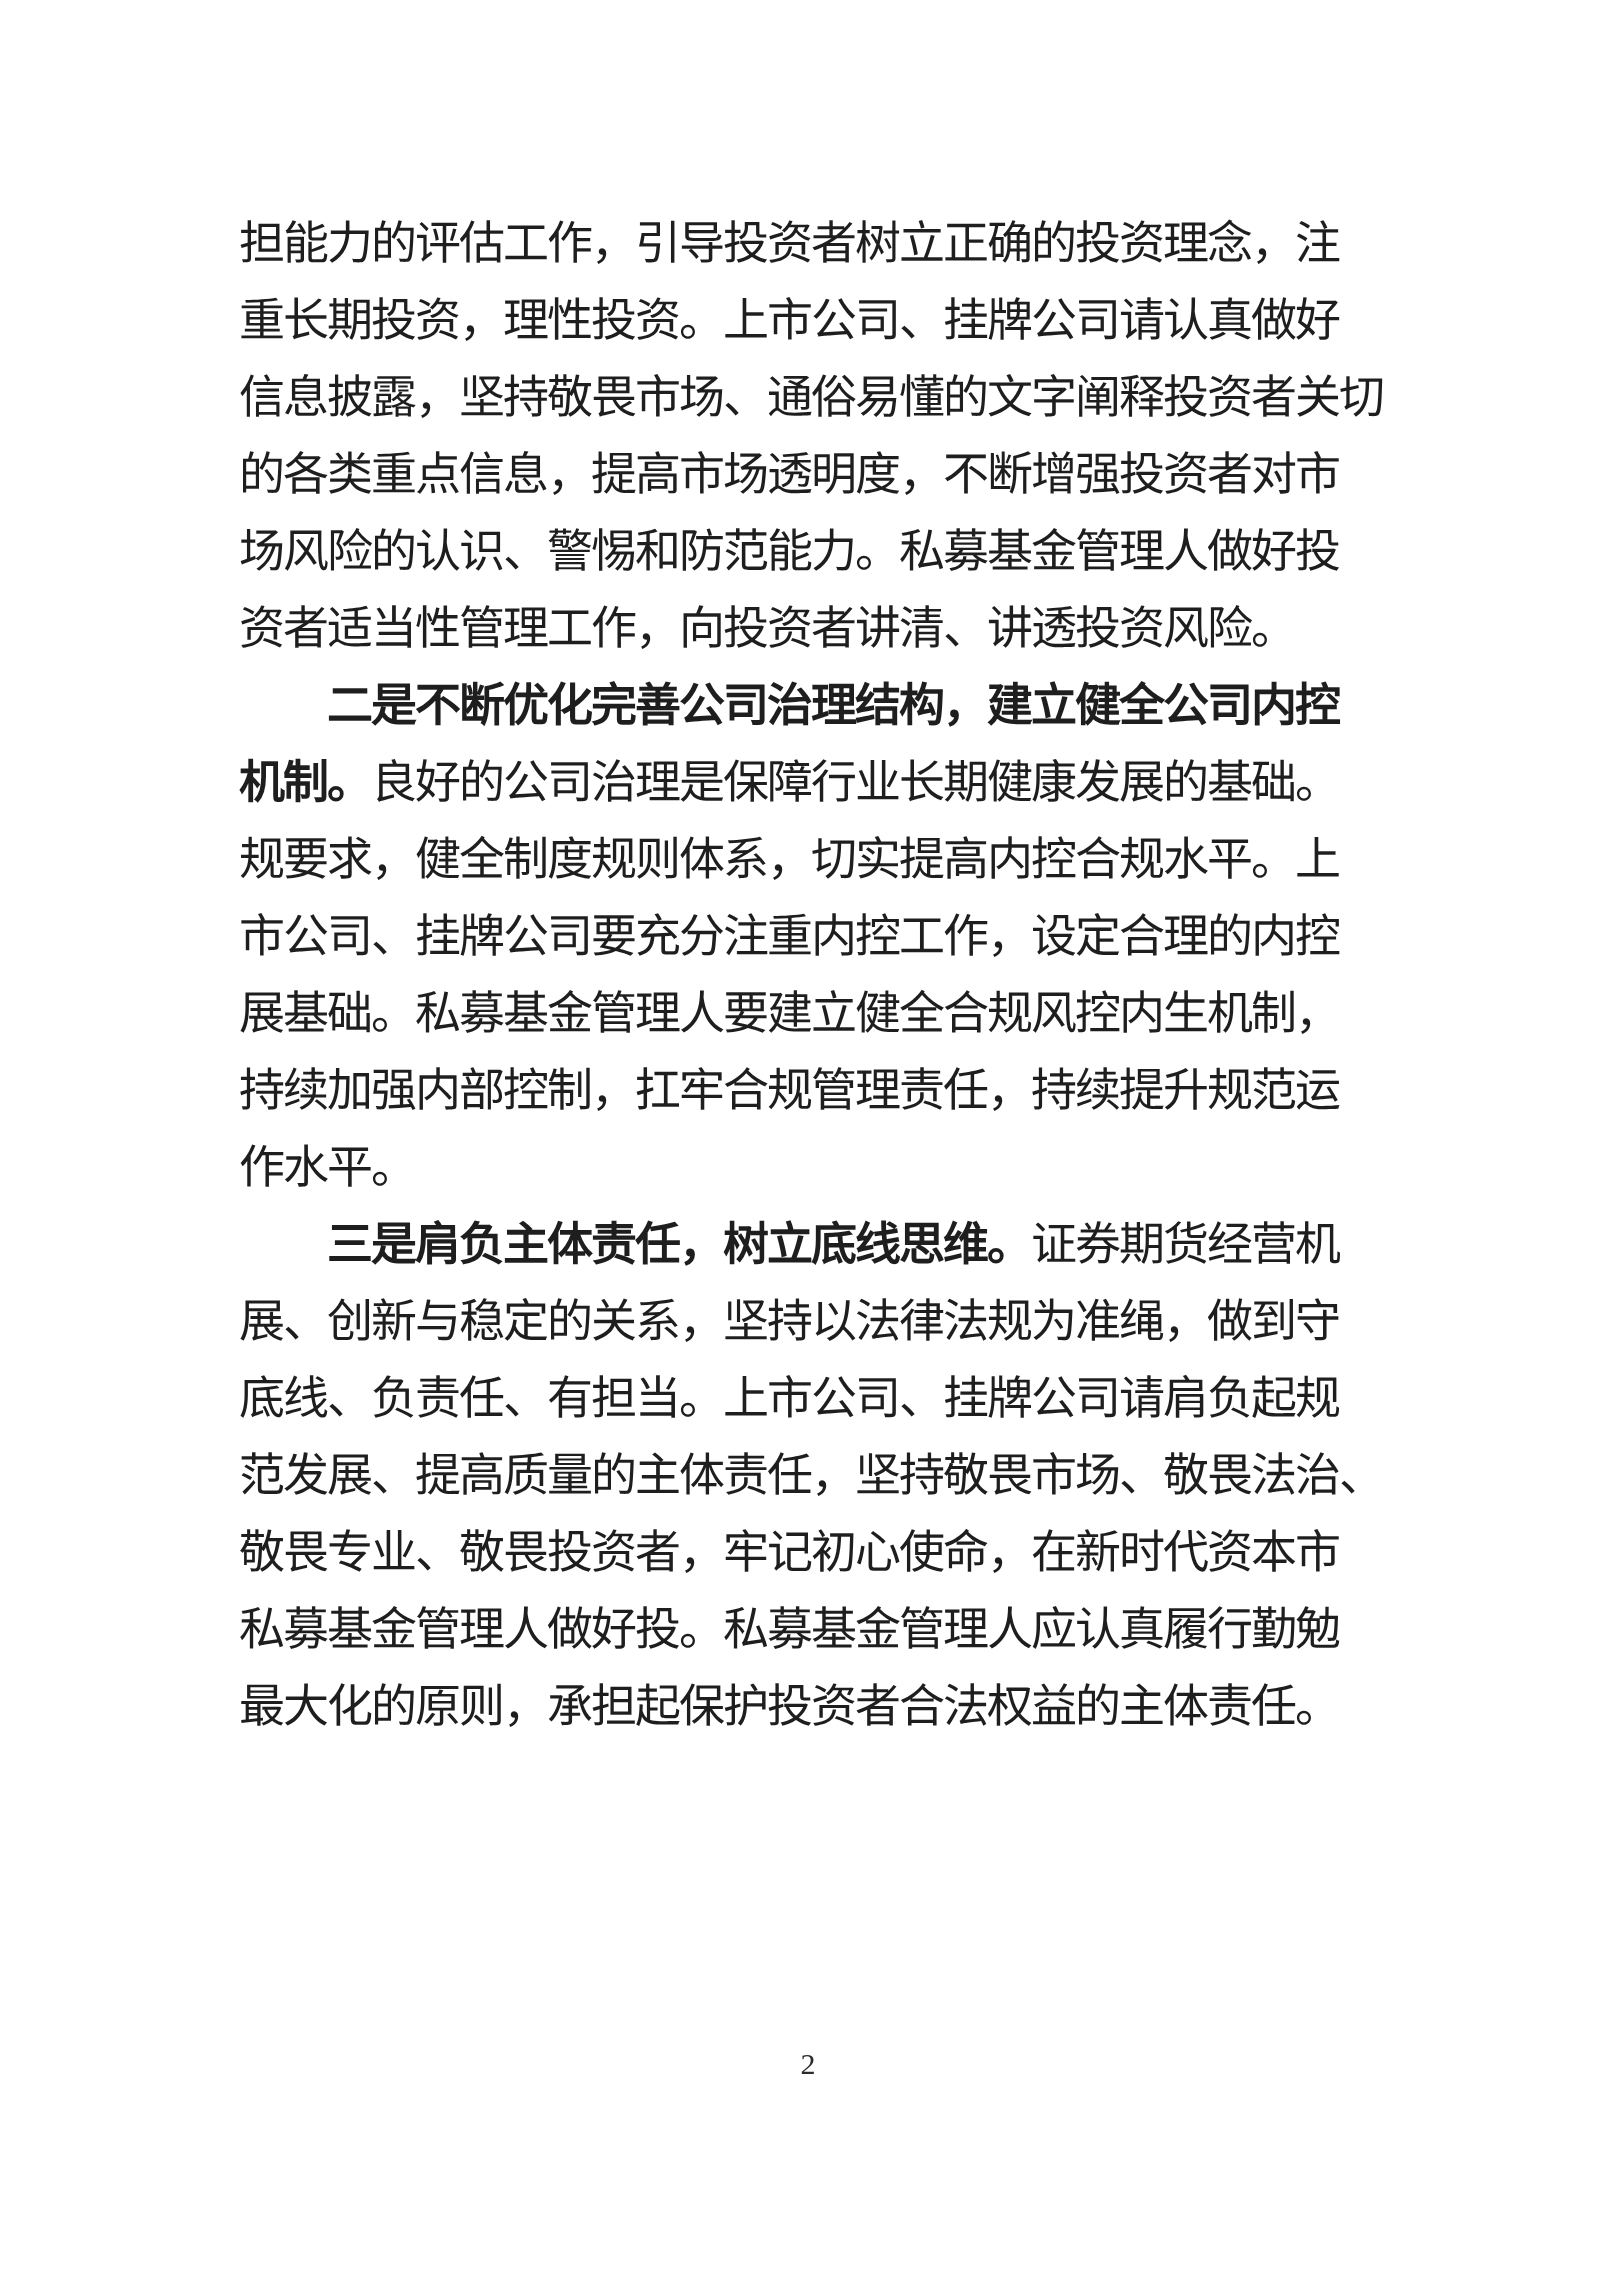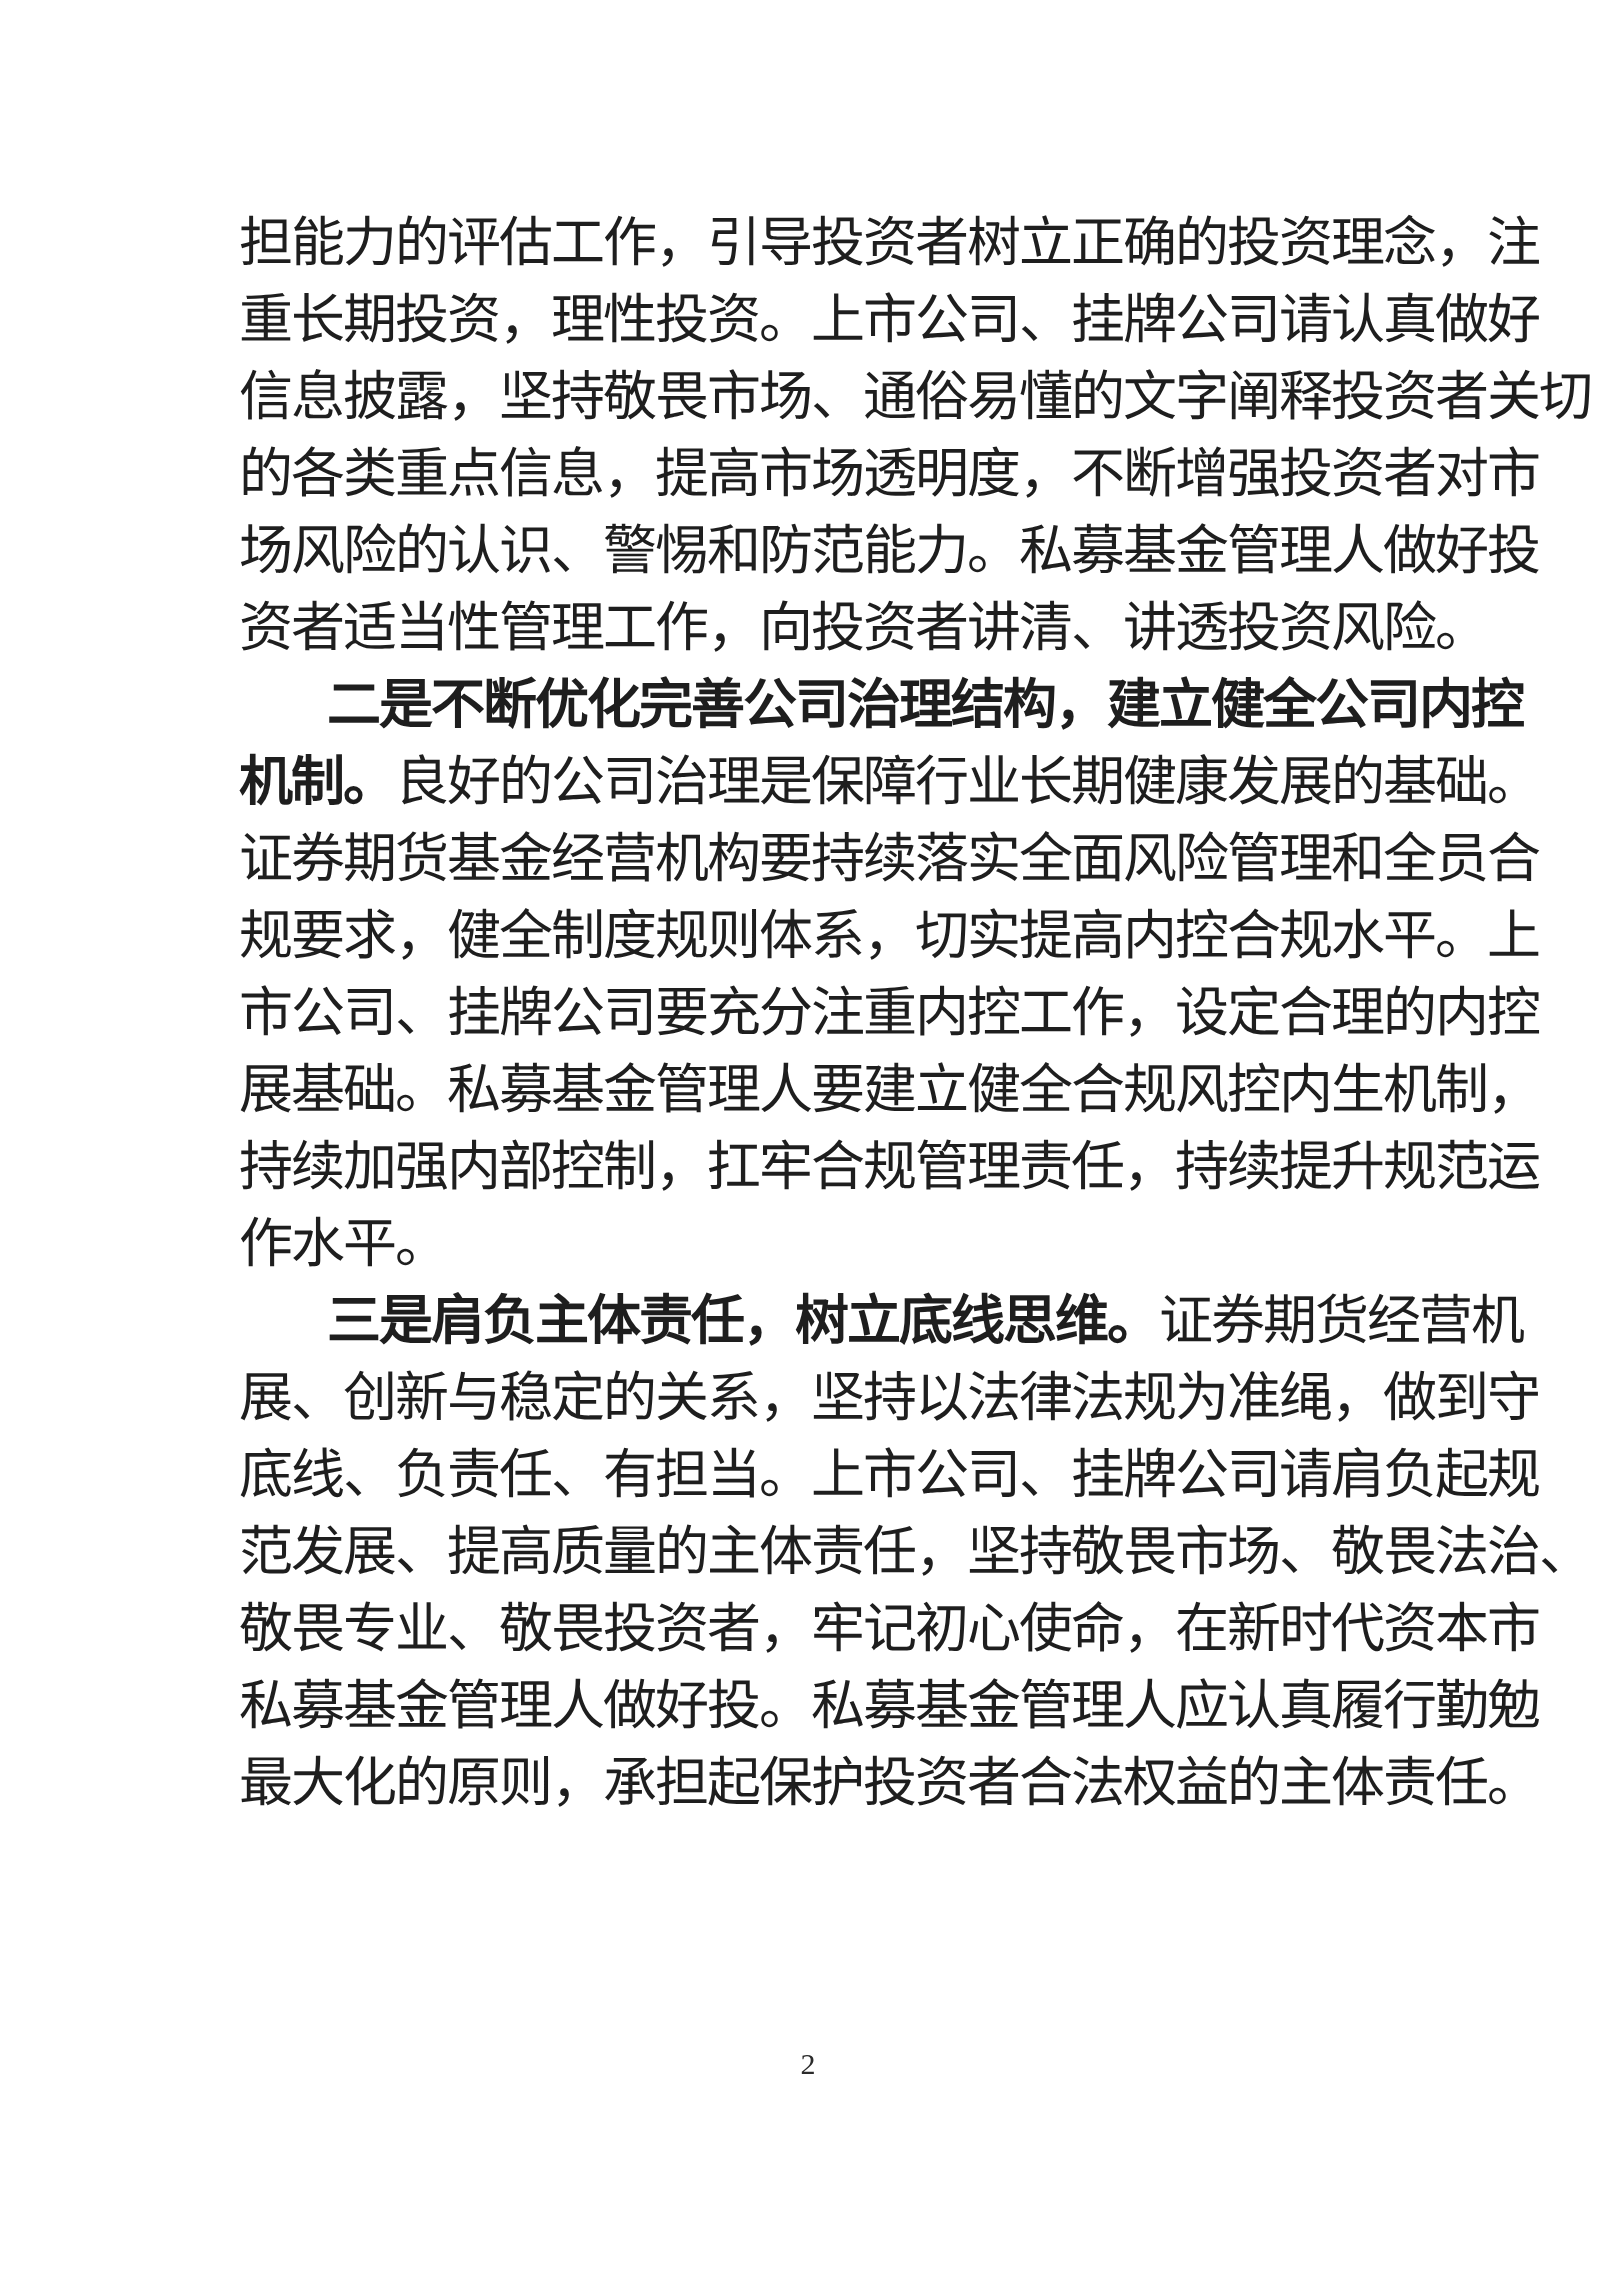--- a/index.html
+++ b/index.html
@@ -18,21 +18,21 @@
     height: 2295px;
     background: #ffffff;
     overflow: hidden;
   }
   .doc {
     position: absolute;
     left: 239px;
     top: 205px;
     width: 1099px;
     color: #1e1e1e;
-    font-size: 54px;
+    font-size: 46px;
     letter-spacing: -2px; 
   }
   .paragraph { margin: 0; padding: 0; }
   .line {
     height: 77px;
     line-height: 77px;
     white-space: nowrap; 
   }
   .line.indent { text-indent: 88px; text-align: right; } 
   .seg { }
@@ -57,21 +57,20 @@
         <div class="line"><span class="seg">担能力的评估工作，引导投资者树立正确的投资理念，注</span></div>
         <div class="line"><span class="seg">重长期投资，理性投资。上市公司、挂牌公司请认真做好</span></div>
         <div class="line"><span class="seg">信息披露，坚持敬畏市场、通俗易懂的文字阐释投资者关切</span></div>
         <div class="line"><span class="seg">的各类重点信息，提高市场透明度，不断增强投资者对市</span></div>
         <div class="line"><span class="seg">场风险的认识、警惕和防范能力。私募基金管理人做好投</span></div>
         <div class="line"><span class="seg">资者适当性管理工作，向投资者讲清、讲透投资风险。</span></div>
       </div>
       <div class="paragraph">
         <div class="line indent"><span class="seg bold">二是不断优化完善公司治理结构，建立健全公司内控</span></div>
         <div class="line"><span class="seg bold">机制。</span><span class="seg">良好的公司治理是保障行业长期健康发展的基础。</span></div>
-        <div class="line"><span class="seg">证券期货基金经营机构要持续落实全面风险管理和全员合</span></div>
         <div class="line"><span class="seg">规要求，健全制度规则体系，切实提高内控合规水平。上</span></div>
         <div class="line"><span class="seg">市公司、挂牌公司要充分注重内控工作，设定合理的内控</span></div>
         <div class="line"><span class="seg">展基础。私募基金管理人要建立健全合规风控内生机制，</span></div>
         <div class="line"><span class="seg">持续加强内部控制，扛牢合规管理责任，持续提升规范运</span></div>
         <div class="line"><span class="seg">作水平。</span></div>
       </div>
       <div class="paragraph">
         <div class="line indent"><span class="seg bold">三是肩负主体责任，树立底线思维。</span><span class="seg">证券期货经营机</span></div>
         <div class="line"><span class="seg">展、创新与稳定的关系，坚持以法律法规为准绳，做到守</span></div>
         <div class="line"><span class="seg">底线、负责任、有担当。上市公司、挂牌公司请肩负起规</span></div>

